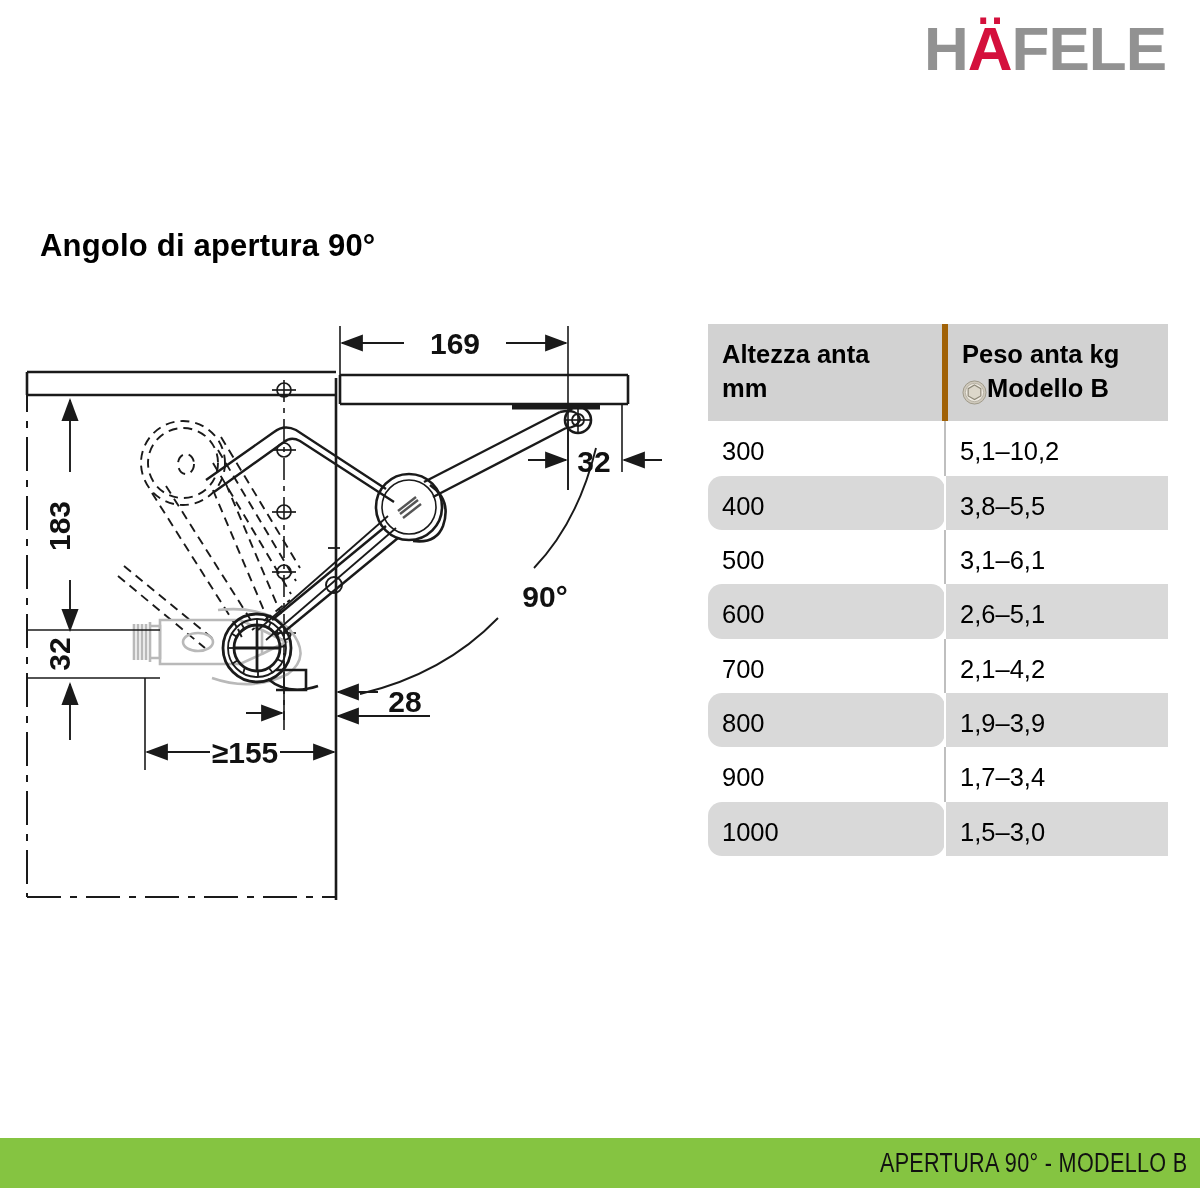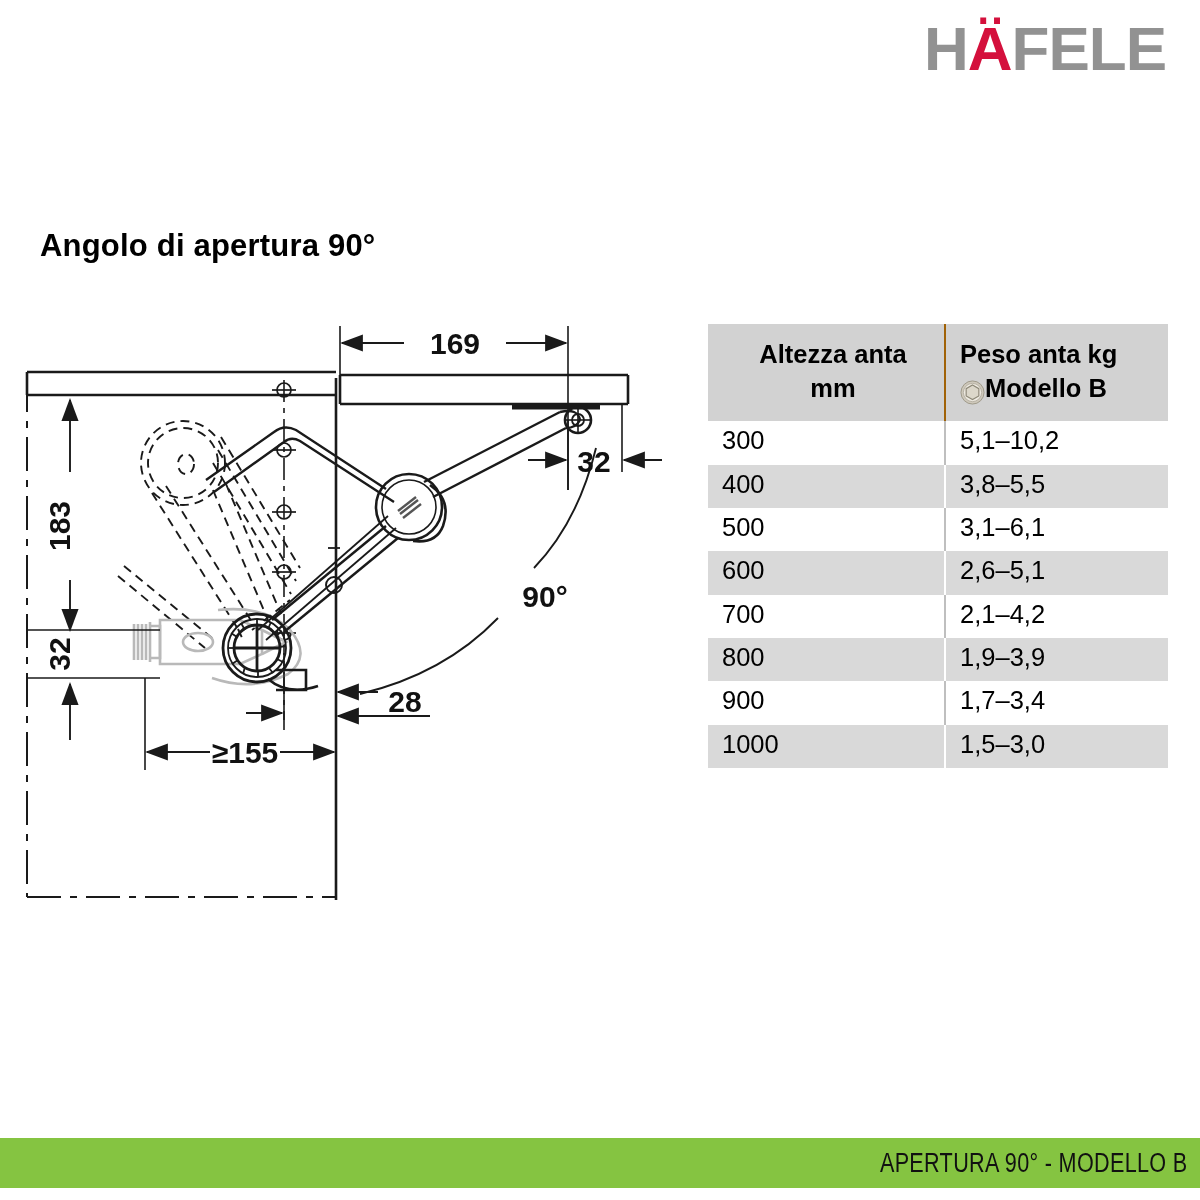--- a/index.html
+++ b/index.html
@@ -74,34 +74,34 @@
   #spec-table th {
     background: #D2D2D2;
     font-size: 25.5px;
     font-weight: bold;
     text-align: left;
     vertical-align: top;
     padding: 14px 0 16px 14px;
     line-height: 1.32;
     border: none;
   }
-  #spec-table th.th-left  { border-right: 2px solid #a16207; text-align: center; }
+  #spec-table th.th-left  { border-right: 6px solid #a16207; }
   #spec-table td {
     font-size: 25.5px;
     font-weight: normal;
     text-align: left;
-    padding: 5px 0 9px 14px;
+    padding: 16px 0 9px 14px;
     line-height: 1.15;
     border: none;
   }
   #spec-table td.td-left { border-right: 2px solid #BFBFBF; }
   #spec-table tr.row-odd td  { background: #FFFFFF; }
   #spec-table tr.row-even td { background: #D9D9D9; }
   #spec-table tr.row-odd td.td-left  { border-right-color: #BFBFBF; }
-  #spec-table tr.row-even td.td-left { border-right-color: #FFFFFF; }
+  #spec-table tr.row-even td.td-left { border-right-color: #FFFFFF; border-radius: 14px; }
   .model-head {
     display: flex;
     align-items: flex-end;
   }
   .ring-icon {
     width: 25px;
     height: 25px;
     flex: 0 0 25px;
     display: block;
   }

